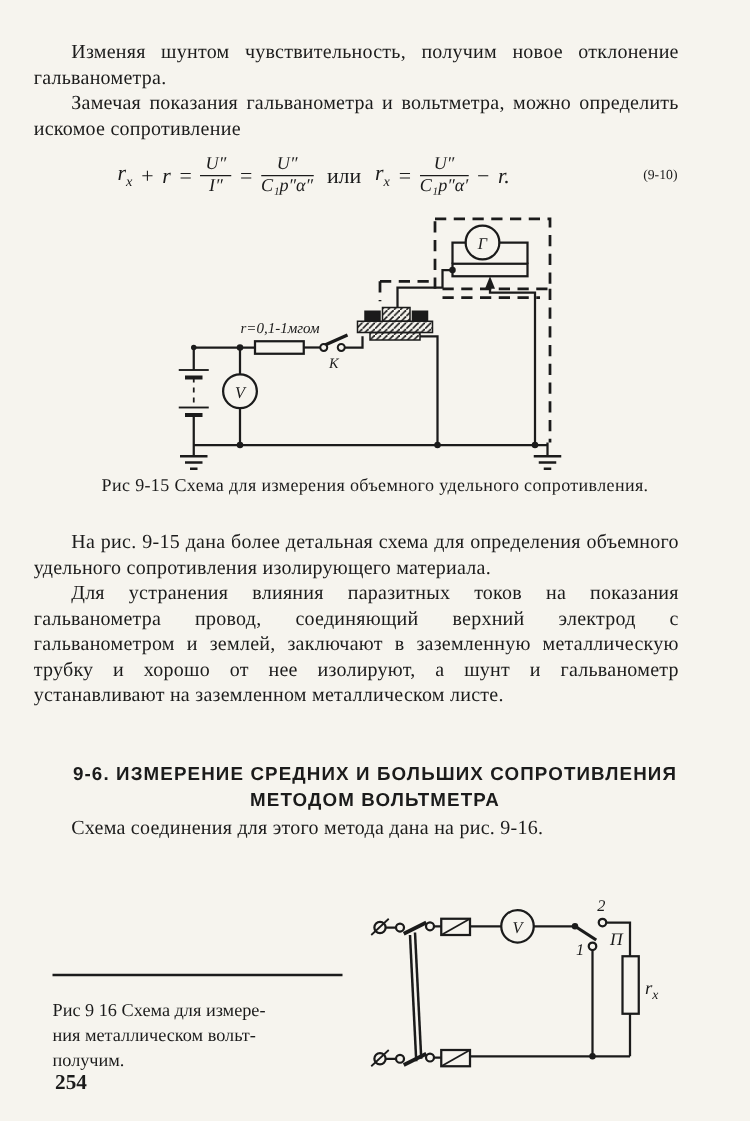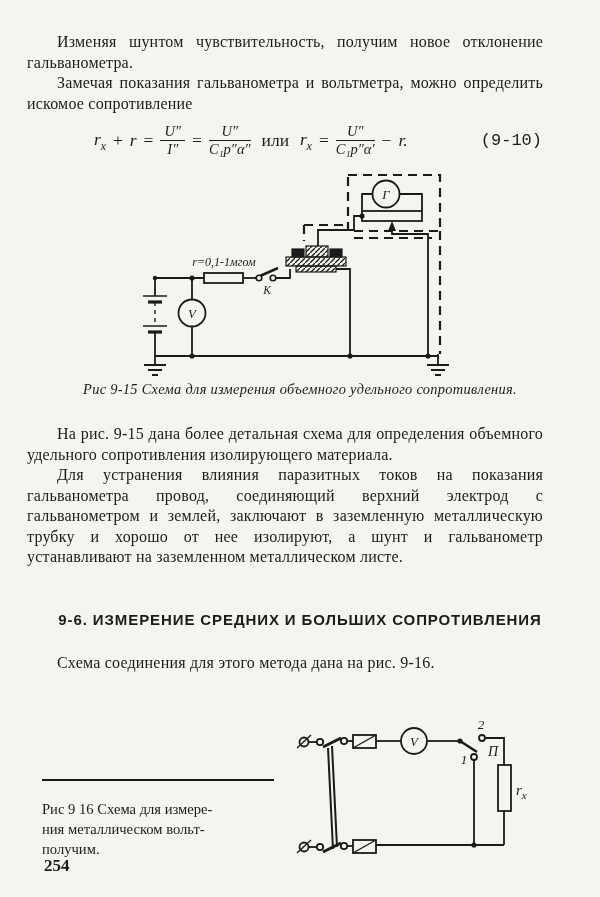--- a/index.html
+++ b/index.html
@@ -14,25 +14,25 @@
   .formula-row{
     position:absolute;left:42px;top:114px;width:516px;height:52px;
     display:flex;align-items:center;gap:7px;padding-left:52px;box-sizing:border-box;
     font-size:17.5px;font-style:italic;
   }
   .formula-row .up{font-style:normal;}
   .frac{display:inline-block;text-align:center;vertical-align:middle;font-style:italic;}
   .frac .num{display:block;padding:0 4px 1px;border-bottom:1.6px solid #1b1b1b;font-size:14.5px;line-height:15px;}
   .frac .den{display:block;padding-top:1px;font-size:14.5px;line-height:15px;}
   sub{font-size:11.5px;}
-  .eqnum{position:absolute;right:16px;font-style:normal;font-size:17px;font-family:Liberation Mono, monospace;}
+  .eqnum{position:absolute;right:16px;font-style:normal;font-size:11px;}
   .fig{position:absolute;}
   .fig text{font-family:"Liberation Serif","DejaVu Serif",serif;fill:#1b1b1b;}
   .caption915{position:absolute;left:30px;top:381px;width:540px;text-align:center;
-    font-size:14.4px;letter-spacing:0.3px;font-style:italic;}
+    font-size:14.4px;letter-spacing:0.3px;}
   .section-head{position:absolute;left:42px;top:609px;width:516px;text-align:center;
     font-weight:bold;font-size:15px;line-height:21px;letter-spacing:0.9px;
     font-family:"Liberation Sans","DejaVu Sans",sans-serif;}
   .rule{position:absolute;left:42px;top:779px;width:232px;height:2px;background:#1b1b1b;}
   .caption916{position:absolute;left:42px;top:799px;width:234px;text-align:left;
     font-size:14.6px;line-height:20px;}
   .pagenum{position:absolute;left:44px;top:856px;font-size:17px;font-weight:bold;}
 </style>
 </head>
 <body>
@@ -167,20 +167,21 @@
 
 <div class="caption915">Рис 9-15 Схема для измерения объемного удельного сопротивления.</div>
 
 <div class="txt" style="top:424px;">
   <p>На рис. 9-15 дана более детальная схема для определения объемного удельного сопротивления изолирующего материала.</p>
   <p>Для устранения влияния паразитных токов на показания гальванометра провод, соединяющий верхний электрод с гальванометром и землей, заключают в заземленную металлическую трубку и хорошо от нее изолируют, а шунт и гальванометр устанавливают на заземленном металлическом листе.</p>
 </div>
 
 <div class="section-head">
   <div>9-6. ИЗМЕРЕНИЕ СРЕДНИХ И БОЛЬШИХ СОПРОТИВЛЕНИЯ</div>
+  <div>МЕТОДОМ ВОЛЬТМЕТРА</div>
 </div>
 
 <div class="txt" style="top:653px;">
   <p>Схема соединения для этого метода дана на рис. 9-16.</p>
 </div>
 
 <div class="rule"></div>
 
 <div class="caption916">
   <div>Рис 9 16 Схема для измере-</div>

